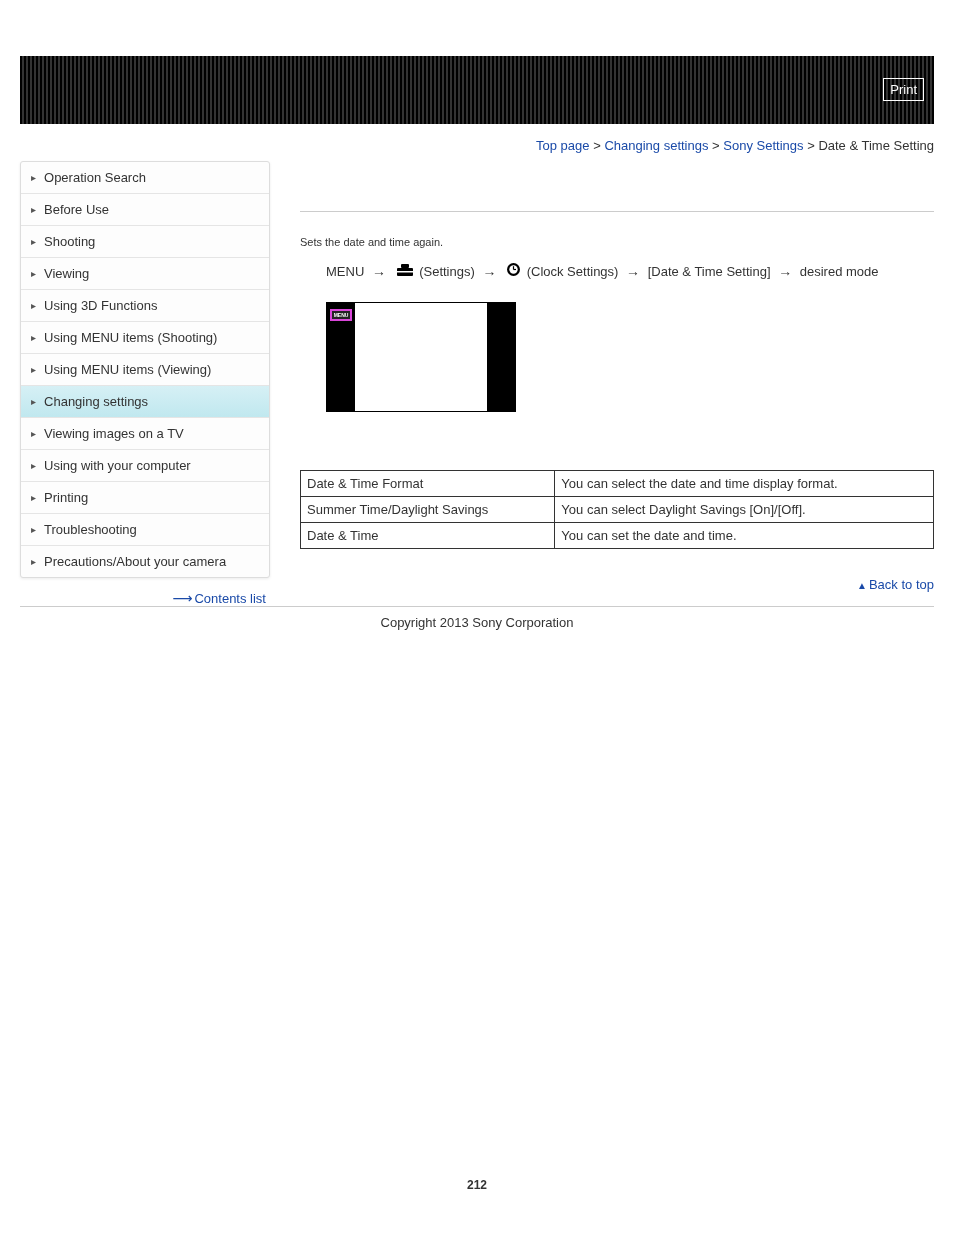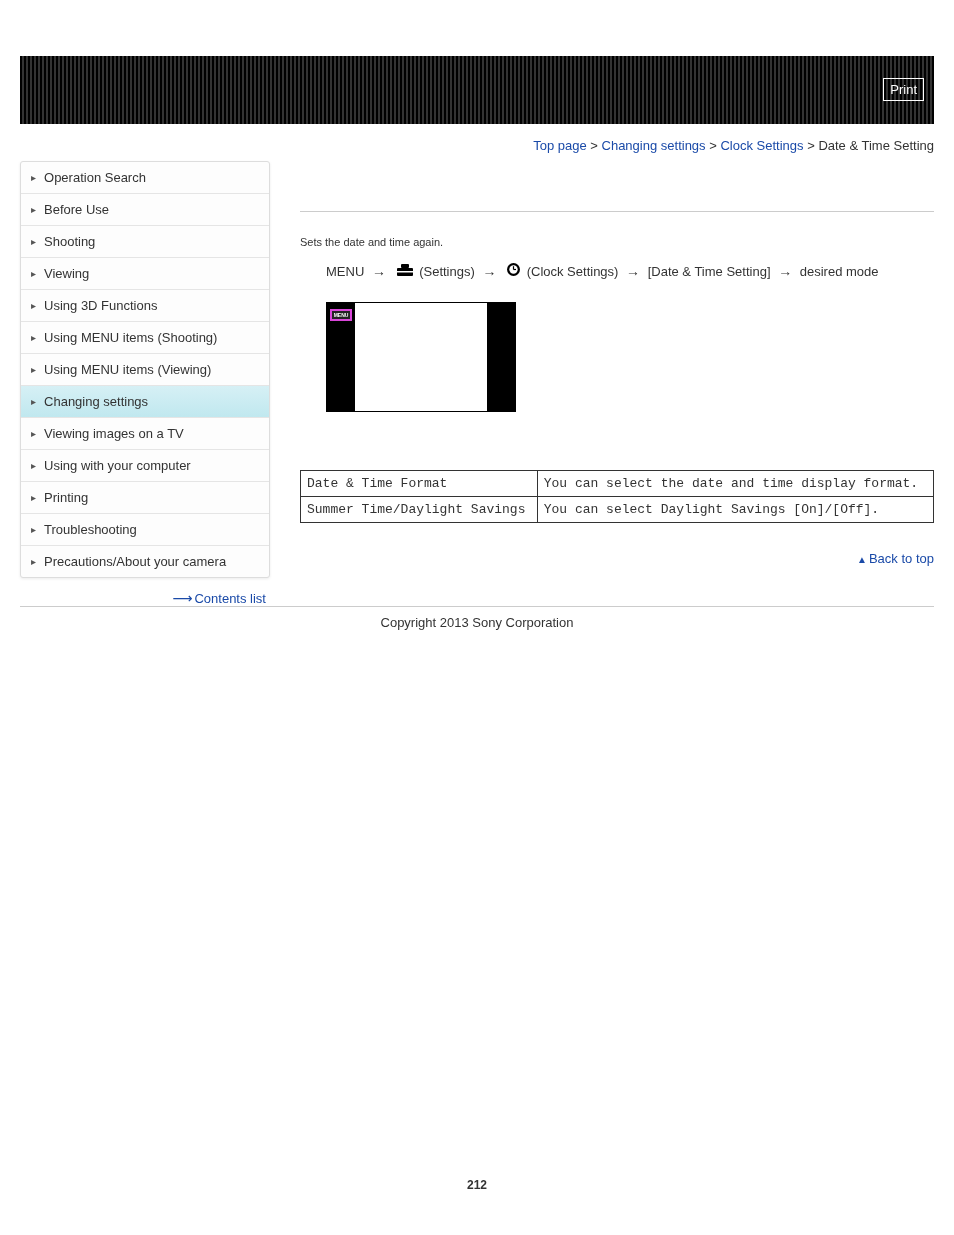--- a/index.html
+++ b/index.html
@@ -23,21 +23,21 @@
     .intro { font-size: 11px; margin-bottom: 12px; }
     .nav-path { padding-left: 26px; font-size: 13px; line-height: 1.7; }
     .arrow { margin: 0 4px; font-size: 14px; }
     .icon-svg { display: inline-block; vertical-align: middle; margin: 0 2px; }
     .thumb { width: 190px; height: 110px; border: 1px solid #000; margin: 18px 0 0 26px; display: flex; background: #000; }
     .thumb-left { width: 28px; background: #000; display: flex; align-items: flex-start; justify-content: center; padding-top: 6px; }
     .thumb-menu { width: 22px; height: 12px; border: 2px solid #d946d9; background: #222; color: #fff; font-size: 5px; display: flex; align-items: center; justify-content: center; font-weight: bold; }
     .thumb-mid { flex: 1; background: #fff; }
     .thumb-right { width: 28px; background: #000; }
     .options-table { width: 100%; border-collapse: collapse; margin-top: 58px; font-size: 13px; }
-    .options-table td { border: 1px solid #333; padding: 5px 6px; vertical-align: top; font-family: Liberation Mono, monospace; }
+    .options-table td { border: 1px solid #333; padding: 5px 6px; vertical-align: top; }
     .options-table td:first-child { white-space: nowrap; }
     .back-top { text-align: right; padding: 28px 0 6px 0; }
     .back-top a { color: #1a4aa8; text-decoration: none; font-size: 13px; }
     .back-top .tri-up { color: #1a4aa8; font-size: 10px; margin-right: 2px; }
     .footer-line { border: none; border-top: 1px solid #ccc; }
     .copyright { text-align: center; font-size: 13px; padding: 8px 0; }
     .page-num { text-align: center; font-size: 12px; padding: 540px 0 30px 0; color: #333; font-weight: bold; }
   </style>
 </head>
 <body>
@@ -45,21 +45,21 @@
 <div class="page">
   <div class="header-band">
     <button class="print-btn">Print</button>
   </div>
 
   <div class="breadcrumb">
     <a href="#">Top page</a>
     <span>&gt;</span>
     <a href="#">Changing settings</a>
     <span>&gt;</span>
-    <a href="#">Clock Settings</a>
+    <a href="#">Sony Settings</a>
     <span>&gt;</span>
     <span>Date &amp; Time Setting</span>
   </div>
 
   <div class="layout">
     <div>
       <div class="sidebar">
         <a class="sidebar-item">
             <span class="caret">▸</span>
             <span>Operation Search</span>
@@ -161,20 +161,24 @@
       <table class="options-table">
         <tbody>
             <tr>
           <td>Date &amp; Time Format</td>
           <td>You can select the date and time display format.</td>
         </tr>
         <tr>
           <td>Summer Time/Daylight Savings</td>
           <td>You can select Daylight Savings [On]/[Off].</td>
         </tr>
+        <tr>
+          <td>Date &amp; Time</td>
+          <td>You can set the date and time.</td>
+        </tr>
       </tbody>
         </table>
 
       <div class="back-top">
         <span class="tri-up">▲</span><a href="#">Back to top</a>
       </div>
     </div>
   </div>
 
   <hr class="footer-line">

